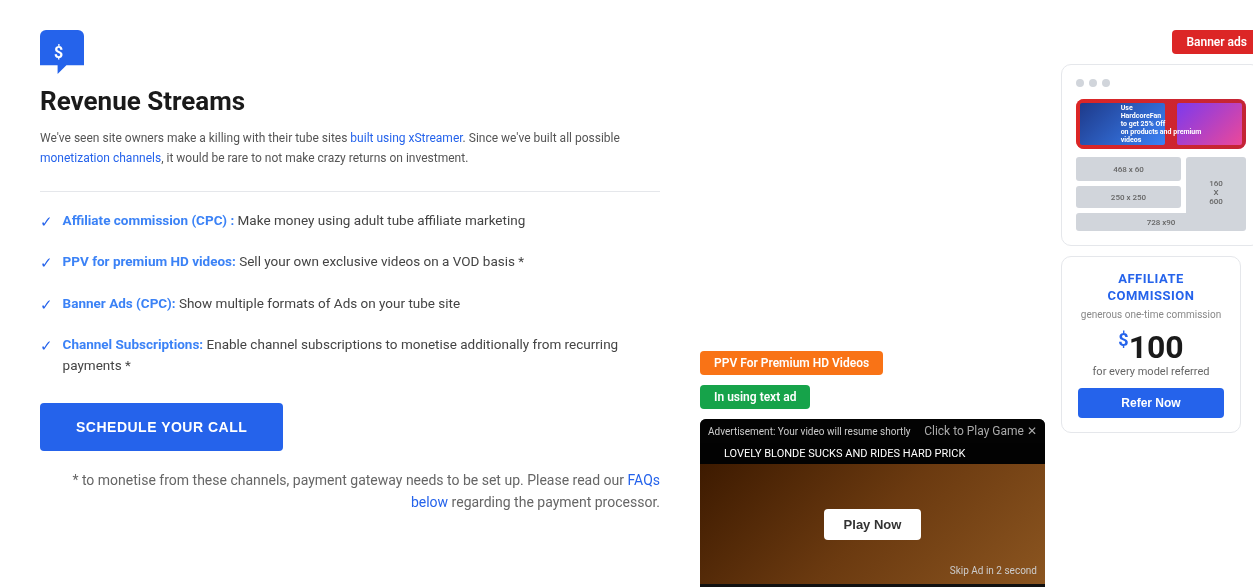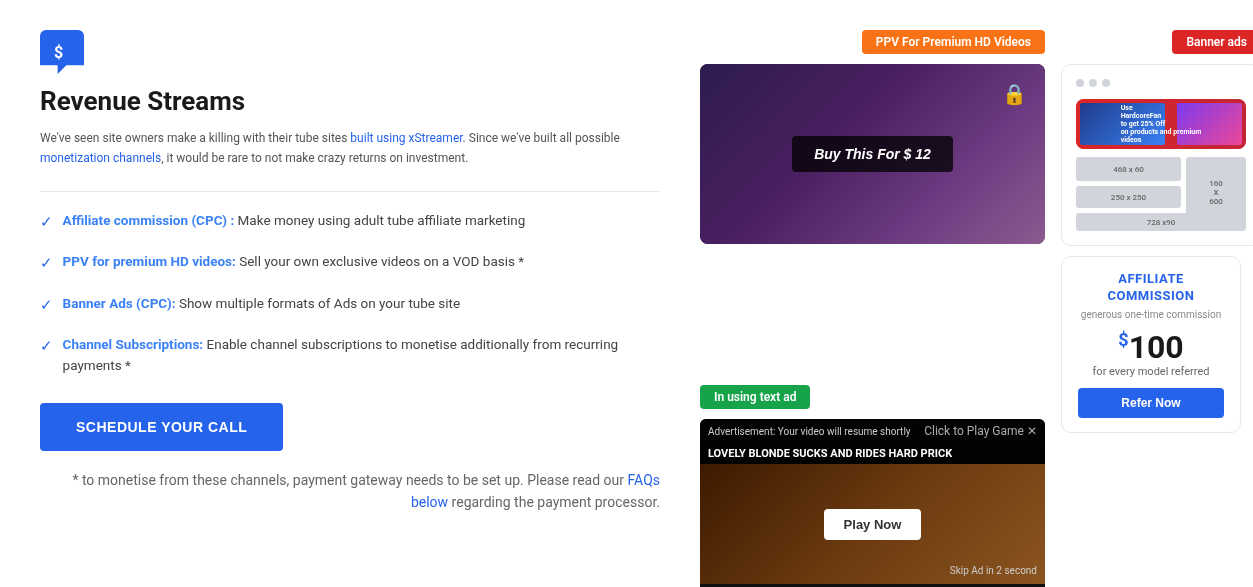--- a/index.html
+++ b/index.html
@@ -107,21 +107,21 @@
       display: flex;
       flex-direction: column;
       align-items: center;
       gap: 10px;
     }
 
     
     .ppv-section {
       flex: 0 0 345px;
       display: flex;
-      flex-direction: column;
+      flex-direction: row;
       gap: 10px;
     }
     .ppv-badge {
       background: #f97316;
       color: #fff;
       font-size: 12px;
       font-weight: 600;
       padding: 5px 14px;
       border-radius: 4px;
       display: inline-block;
@@ -198,23 +198,23 @@
       font-size: 10px;
       color: #ccc;
     }
     .invideo-top-bar .close-x {
       cursor: pointer;
       color: #aaa;
       font-size: 12px;
     }
     .invideo-title-bar {
       background: rgba(0,0,0,0.9);
-      padding: 4px 8px;
+      padding: 4px 24px;
       font-size: 11px;
-      font-weight: 700;
+      font-weight: 400;
       color: #fff;
     }
     .invideo-content {
       height: 120px;
       background: linear-gradient(135deg, #3d1a00 0%, #6b3a10 50%, #8b5520 100%);
       display: flex;
       align-items: center;
       justify-content: center;
       position: relative;
     }

